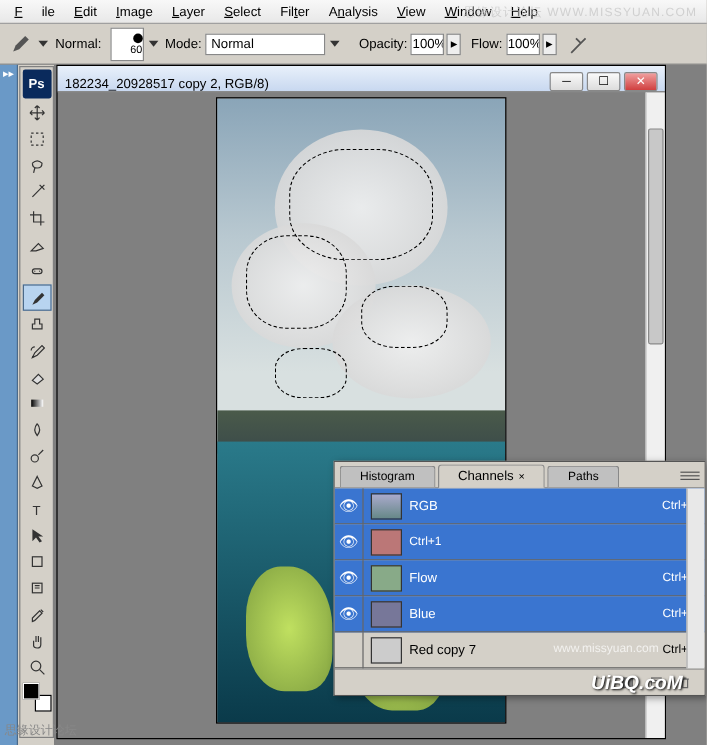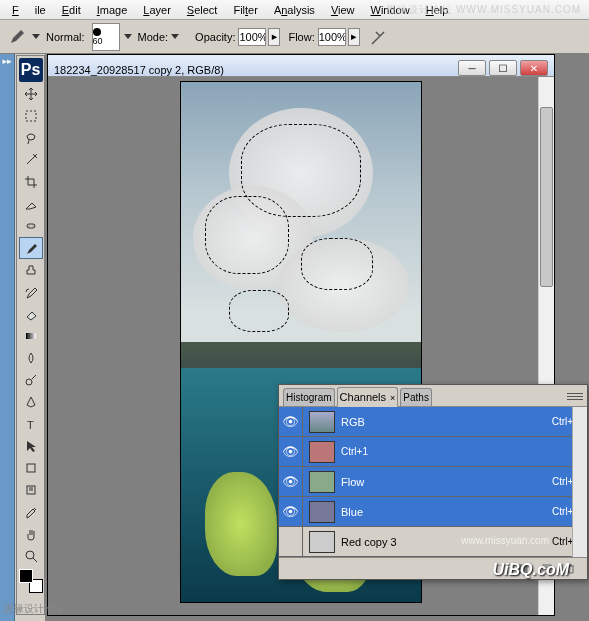--- a/index.html
+++ b/index.html
@@ -3,36 +3,36 @@
 <meta charset="utf-8">
 <style>
 * { margin: 0; padding: 0; box-sizing: border-box; font-family: Tahoma, Arial, sans-serif; font-size: 11px; }
 body { background: #d4d0c8; width: 589px; height: 621px; overflow: hidden; position: relative; }
 
 .menubar { background: linear-gradient(#f8f8f8, #e8e8e8); height: 20px; display: flex; align-items: center; padding: 0 4px; border-bottom: 1px solid #a0a0a0; }
 .menubar span { padding: 2px 8px; cursor: default; }
 .menubar span u { text-decoration: underline; }
 
 .optbar { background: #d4d0c8; height: 34px; display: flex; align-items: center; padding: 0 6px; border-bottom: 1px solid #808080; }
-.optbar .brush-preview { width: 28px; height: 28px; border: 1px solid #888; background: #fff; margin: 0 4px; display: flex; flex-direction: column; align-items: flex-start; justify-content: center; }
+.optbar .brush-preview { width: 28px; height: 28px; border: 1px solid #888; background: #fff; margin: 0 4px; display: flex; flex-direction: column; align-items: flex-end; justify-content: center; }
 .optbar .brush-preview .dot { width: 8px; height: 8px; background: #000; border-radius: 50%; }
 .optbar .brush-preview .sz { font-size: 9px; }
 .optbar .flyout { width: 0; height: 0; border-left: 4px solid transparent; border-right: 4px solid transparent; border-top: 5px solid #333; margin-right: 6px; }
 .optbar label { margin-right: 3px; }
 .optbar .modebox { width: 100px; height: 18px; border: 1px solid #888; background: #fff; display: flex; align-items: center; padding: 0 4px; margin-right: 4px; }
 .optbar .pct { width: 28px; height: 18px; border: 1px solid #888; background: #fff; text-align: center; margin-right: 2px; }
 .optbar .stepper { width: 12px; height: 18px; border: 1px solid #888; background: #eee; margin-right: 8px; display:flex; align-items:center; justify-content:center; }
 .optbar .tool-ico { width: 22px; height: 22px; display: flex; align-items: center; justify-content: center; margin-right: 4px; }
 
 .workspace { display: flex; height: 567px; position: relative; }
 .ribbon { width: 15px; background: #6a99c7; height: 100%; border-right: 1px solid #4a6a8a; }
 .ribbon .arr { color: #fff; font-size: 9px; text-align: center; padding-top: 2px; }
 
 .toolbox { width: 29px; background: #d4d0c8; border: 1px solid #808080; display: flex; flex-direction: column; padding: 1px 0; margin-left: 1px; margin-top: 1px; height: 560px; }
-.toolbox .logo { width: 24px; height: 24px; background: #0a2a5c; color: #fff; display: flex; align-items: center; justify-content: center; font-weight: bold; font-size: 16px; margin: 1px auto; border-radius: 2px; }
+.toolbox .logo { width: 24px; height: 24px; background: #0a2a5c; color: #fff; display: flex; align-items: center; justify-content: center; font-weight: bold; font-size: 11px; margin: 1px auto; border-radius: 2px; }
 .tool { width: 24px; height: 22px; margin: 0 auto; display: flex; align-items: center; justify-content: center; cursor: pointer; color: #333; }
 .tool.sel2 { background: #b8d4f0; border: 1px solid #4a6a8a; }
 .toolbox .swatches { width: 24px; height: 24px; margin: 2px auto; position: relative; }
 .toolbox .swatches .fg { width: 14px; height: 14px; background: #000; border: 1px solid #fff; position: absolute; top: 0; left: 0; }
 .toolbox .swatches .bg { width: 14px; height: 14px; background: #fff; border: 1px solid #000; position: absolute; bottom: 0; right: 0; }
 
 .canvas-area { flex: 1; position: relative; background: #808080; }
 .docwin { position: absolute; top: 0; left: 2px; width: 508px; height: 562px; background: #808080; border: 1px solid #000; }
 .docwin .titlebar { height: 22px; background: linear-gradient(#e8f0fa, #c8d8f0); display: flex; align-items: flex-end; padding: 0 6px; border-bottom: 1px solid #888; }
 .docwin .titlebar .title { flex: 1; font-size: 11px; }
@@ -49,21 +49,21 @@
 .scrollbar-v { position: absolute; right: 0; top: 22px; bottom: 0; width: 16px; background: #f0f0f0; border-left: 1px solid #ccc; }
 .scrollbar-v .thumb { position: absolute; left: 1px; right: 1px; top: 30px; height: 180px; background: #c8c8c8; border: 1px solid #888; border-radius: 2px; }
 
 .watermark { position: absolute; top: 3px; right: 8px; font-size: 10px; color: rgba(200,200,200,0.8); font-family: Arial; letter-spacing: 1px; }
 .watermark2 { position: absolute; bottom: 42px; right: 20px; font-size: 16px; color: #fff; font-weight: bold; font-style: italic; text-shadow: 1px 1px 2px #000; }
 .watermark3 { position: absolute; bottom: 5px; left: 4px; font-size: 10px; color: #888; }
 .watermark4 { position: absolute; bottom: 75px; right: 40px; font-size: 10px; color: rgba(255,255,255,0.7); }
 
 .channels-panel { position: absolute; top: 384px; left: 278px; width: 310px; background: #d4d0c8; border: 1px solid #555; box-shadow: 2px 2px 6px rgba(0,0,0,0.4); }
 .channels-panel .tabs { height: 22px; display: flex; align-items: flex-end; background: #d4d0c8; padding-left: 4px; border-bottom: 1px solid #888; }
-.channels-panel .tab { padding: 3px 2px; background: #c0c0c0; border: 1px solid #888; border-bottom: none; margin-right: 2px; font-size: 10px; cursor: pointer; border-radius: 3px 3px 0 0; margin-top: 33px; }
+.channels-panel .tab { padding: 3px 16px; background: #c0c0c0; border: 1px solid #888; border-bottom: none; margin-right: 2px; font-size: 10px; cursor: pointer; border-radius: 3px 3px 0 0; margin-top: 33px; }
 .channels-panel .tab.active { background: #d4d0c8; border-bottom: 1px solid #d4d0c8; margin-bottom: -1px; }
 .channels-panel .tab .x { margin-left: 4px; font-size: 9px; }
 .channels-panel .panel-menu { position: absolute; top: 4px; right: 4px; width: 16px; height: 14px; cursor: pointer; display: flex; flex-direction: column; justify-content: center; gap: 2px; }
 .channels-panel .panel-menu div { height: 1px; background: #555; }
 .ch-list { background: #d4d0c8; }
 .ch-row { height: 30px; display: flex; align-items: center; border-bottom: 1px solid #666; }
 .ch-row.sel { background: #3a75d0; color: #fff; }
 .ch-row .eye { width: 24px; height: 30px; border-right: 1px solid #666; display: flex; align-items: center; justify-content: center; font-size: 13px; cursor: pointer; }
 .ch-row .thumb { width: 26px; height: 22px; margin: 0 6px; border: 1px solid #333; background: #888; }
 .ch-row .thumb.rgb { background: linear-gradient(#aac, #688); }
@@ -102,20 +102,23 @@
       </svg>
   </div>
   <div class="flyout"></div>
   <label>Normal:</label>
   <div class="brush-preview">
     <div class="dot"></div>
     <div class="sz">60</div>
   </div>
   <div class="flyout"></div>
   <label>Mode:</label>
+  <div class="modebox">
+      <span>Normal</span>
+    </div>
   <div class="flyout"></div>
   <label style="margin-left:10px;">Opacity:</label>
   <input class="pct" value="100%" style="">
   <div class="stepper">▸</div>
   <label>Flow:</label>
   <input class="pct" value="100%" style="">
   <div class="stepper">▸</div>
   <div class="tool-ico">
     <svg width="18" height="18" viewBox="0 0 18 18">
         <path d="M2 16 L10 8 L14 4 M10 8 L6 4" stroke="#555" stroke-width="1.5" fill="none"></path>
@@ -321,21 +324,21 @@
     </div>
     <div class="ch-row sel">
       <div class="eye">👁</div>
       <div class="thumb b"></div>
       <div class="name">Blue</div>
       <div class="shortcut">Ctrl+3</div>
     </div>
     <div class="ch-row">
       <div class="eye"></div>
       <div class="thumb redcopy"></div>
-      <div class="name">Red copy 3</div>
+      <div class="name">Red copy 7</div>
       <div class="shortcut">Ctrl+4</div>
     </div>
   </div>
   <div class="footer">
     <div class="btn">
         <svg width="14" height="12">
           <circle cx="7" cy="6" r="4" stroke="#666" stroke-dasharray="1" fill="none"></circle>
         </svg>
       </div>
     <div class="btn">

